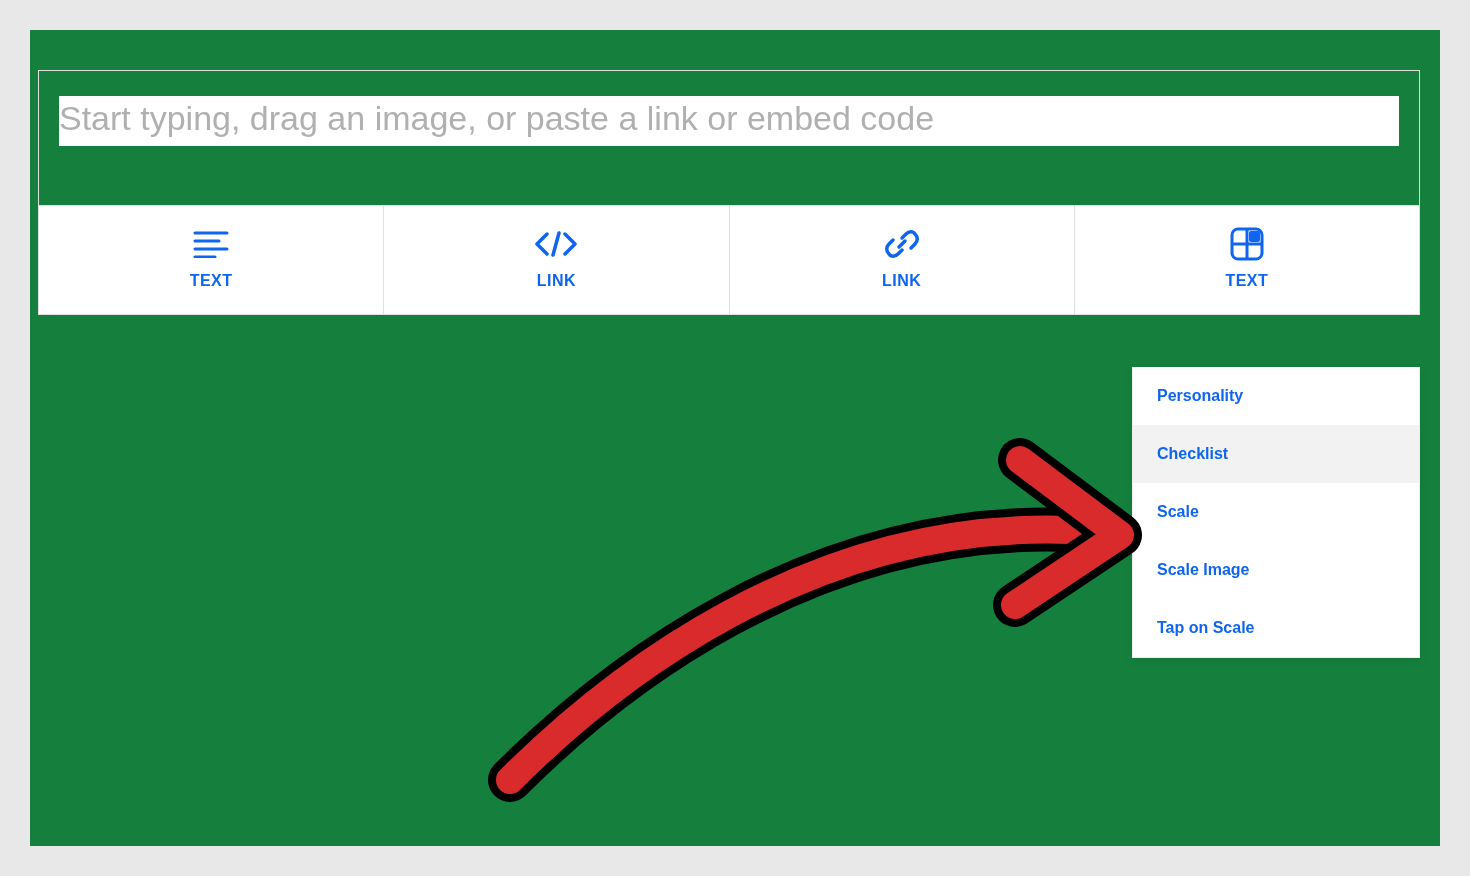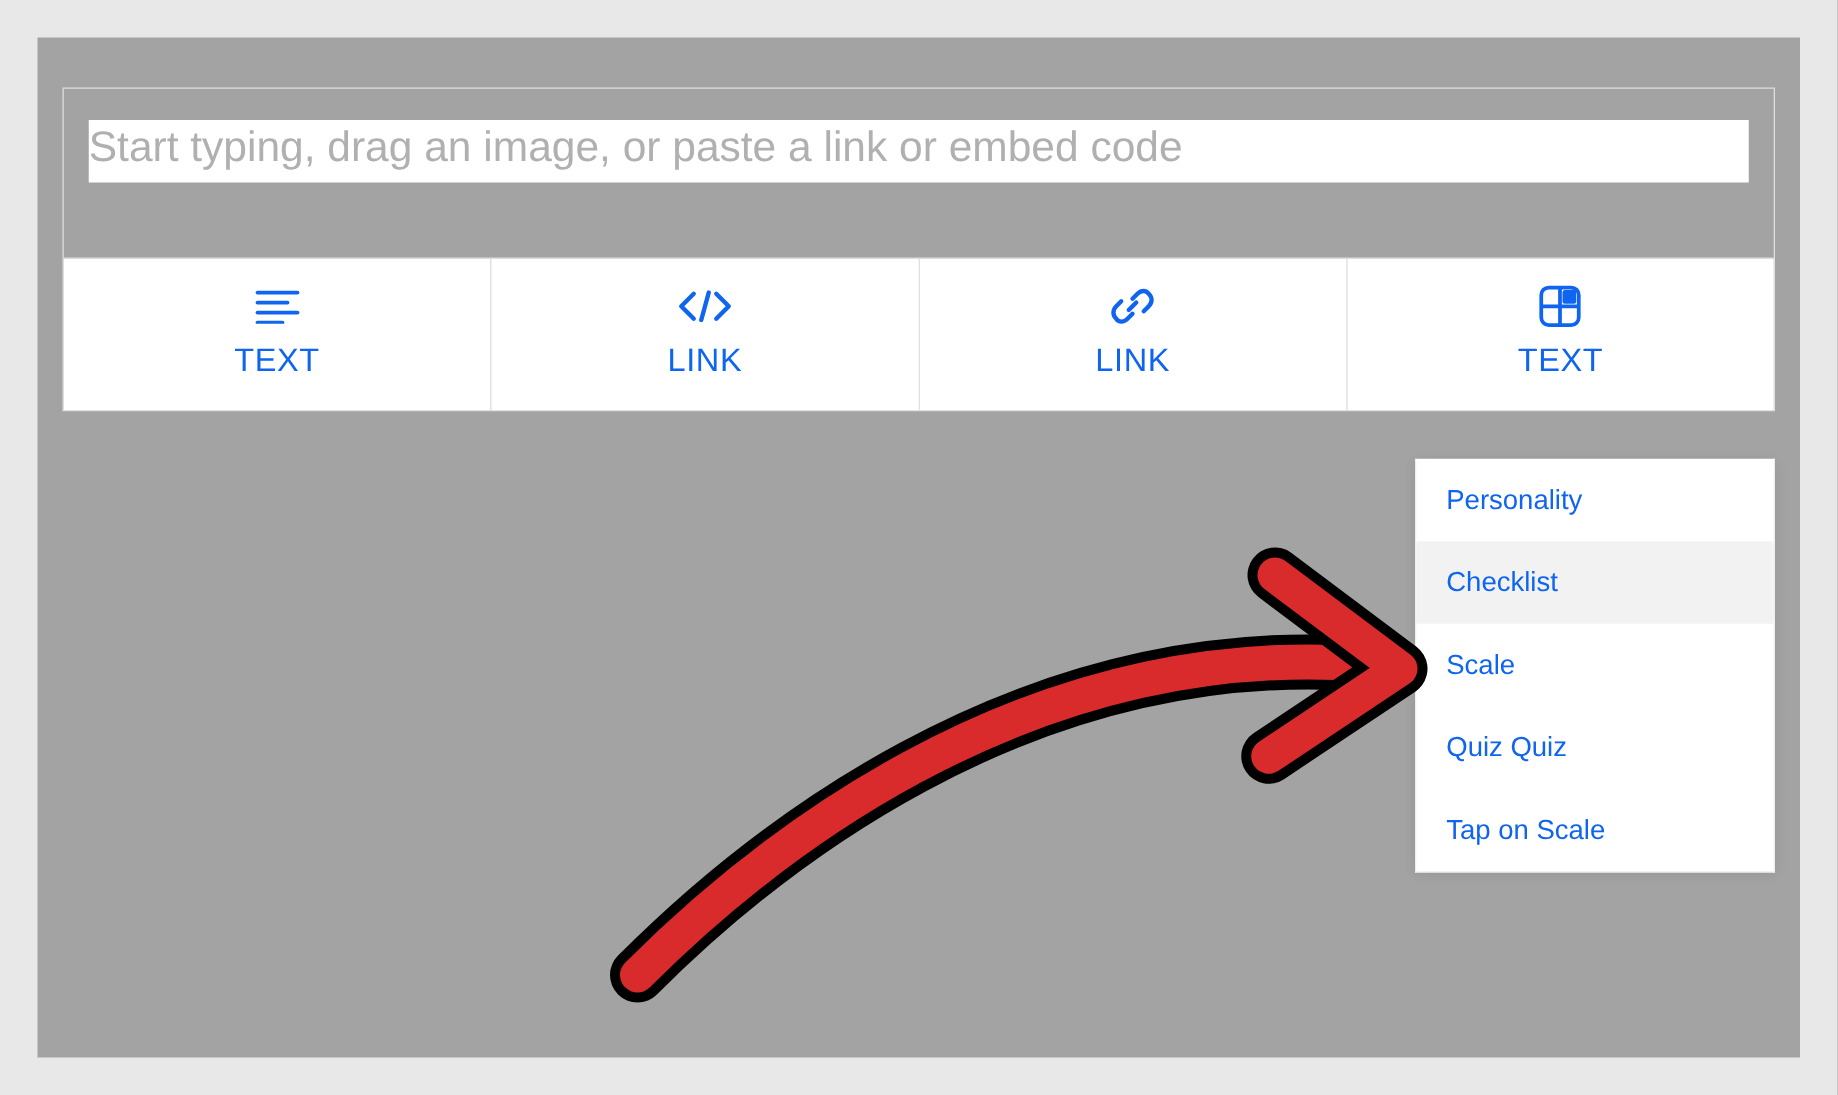--- a/index.html
+++ b/index.html
@@ -4,22 +4,22 @@
   <style>
     * { box-sizing: border-box; margin: 0; padding: 0; }
     body {
       background: #e8e8e8;
       font-family: -apple-system, BlinkMacSystemFont, "Segoe UI", Helvetica, Arial, sans-serif;
       padding: 30px;
       width: 1470px;
       height: 876px;
     }
     .panel {
-      background: #a3a3a3;
-      padding: 40px 20px 20px 20px;
+      background: #15803d;
+      padding: 40px 20px 20px 8px;
       height: 816px;
       position: relative;
     }
     .editor-box {
       border: 1px solid #e0e0e0;
     }
     .input-area {
       padding: 25px 20px 55px 20px;
     }
     .input-area textarea {
@@ -56,39 +56,39 @@
     }
     .tool-btn .icon {
       height: 32px;
       display: flex;
       align-items: center;
       justify-content: center;
       margin-bottom: 12px;
     }
     .tool-btn .label {
       color: #0f65ef;
-      font-weight: 400;
-      font-size: 26px;
+      font-weight: 700;
+      font-size: 16px;
       letter-spacing: 0.5px;
     }
     .dropdown {
       position: absolute;
       right: 20px;
       top: 337px;
       width: 288px;
       background: #fff;
       box-shadow: 0 2px 10px rgba(0,0,0,0.08);
       border: 1px solid #eee;
       border-top: none;
     }
     .dropdown-item {
       padding: 20px 24px;
       color: #0f65ef;
-      font-size: 22px;
-      font-weight: 400;
+      font-size: 16px;
+      font-weight: 700;
       cursor: pointer;
     }
     .dropdown-item.highlight {
       background: #f2f2f2;
     }
     .arrow-overlay {
       position: absolute;
       left: 430px;
       top: 400px;
       pointer-events: none;
@@ -161,21 +161,21 @@
         <span class="label">TEXT</span>
       </div>
 
     </div>
   </div>
 
   <div class="dropdown">
     <div class="dropdown-item">Personality</div>
     <div class="dropdown-item highlight">Checklist</div>
     <div class="dropdown-item">Scale</div>
-    <div class="dropdown-item">Quiz Quiz</div>
+    <div class="dropdown-item">Scale Image</div>
     <div class="dropdown-item">Tap on Scale</div>
   </div>
 
   <div class="arrow-overlay">
     <svg width="700" height="400" viewBox="0 0 700 400">
       <path d="M 50 350 C 150 250, 350 90, 610 100" fill="none" stroke="#000" stroke-width="44" stroke-linecap="round"></path>
       <path d="M 50 350 C 150 250, 350 90, 610 100" fill="none" stroke="#d92b2b" stroke-width="28" stroke-linecap="round"></path>
       <path d="M 560 30 L 660 105 L 555 175" fill="none" stroke="#000" stroke-width="44" stroke-linecap="round" stroke-linejoin="round"></path>
       <path d="M 560 30 L 660 105 L 555 175" fill="none" stroke="#d92b2b" stroke-width="28" stroke-linecap="round" stroke-linejoin="round"></path>
     </svg>

